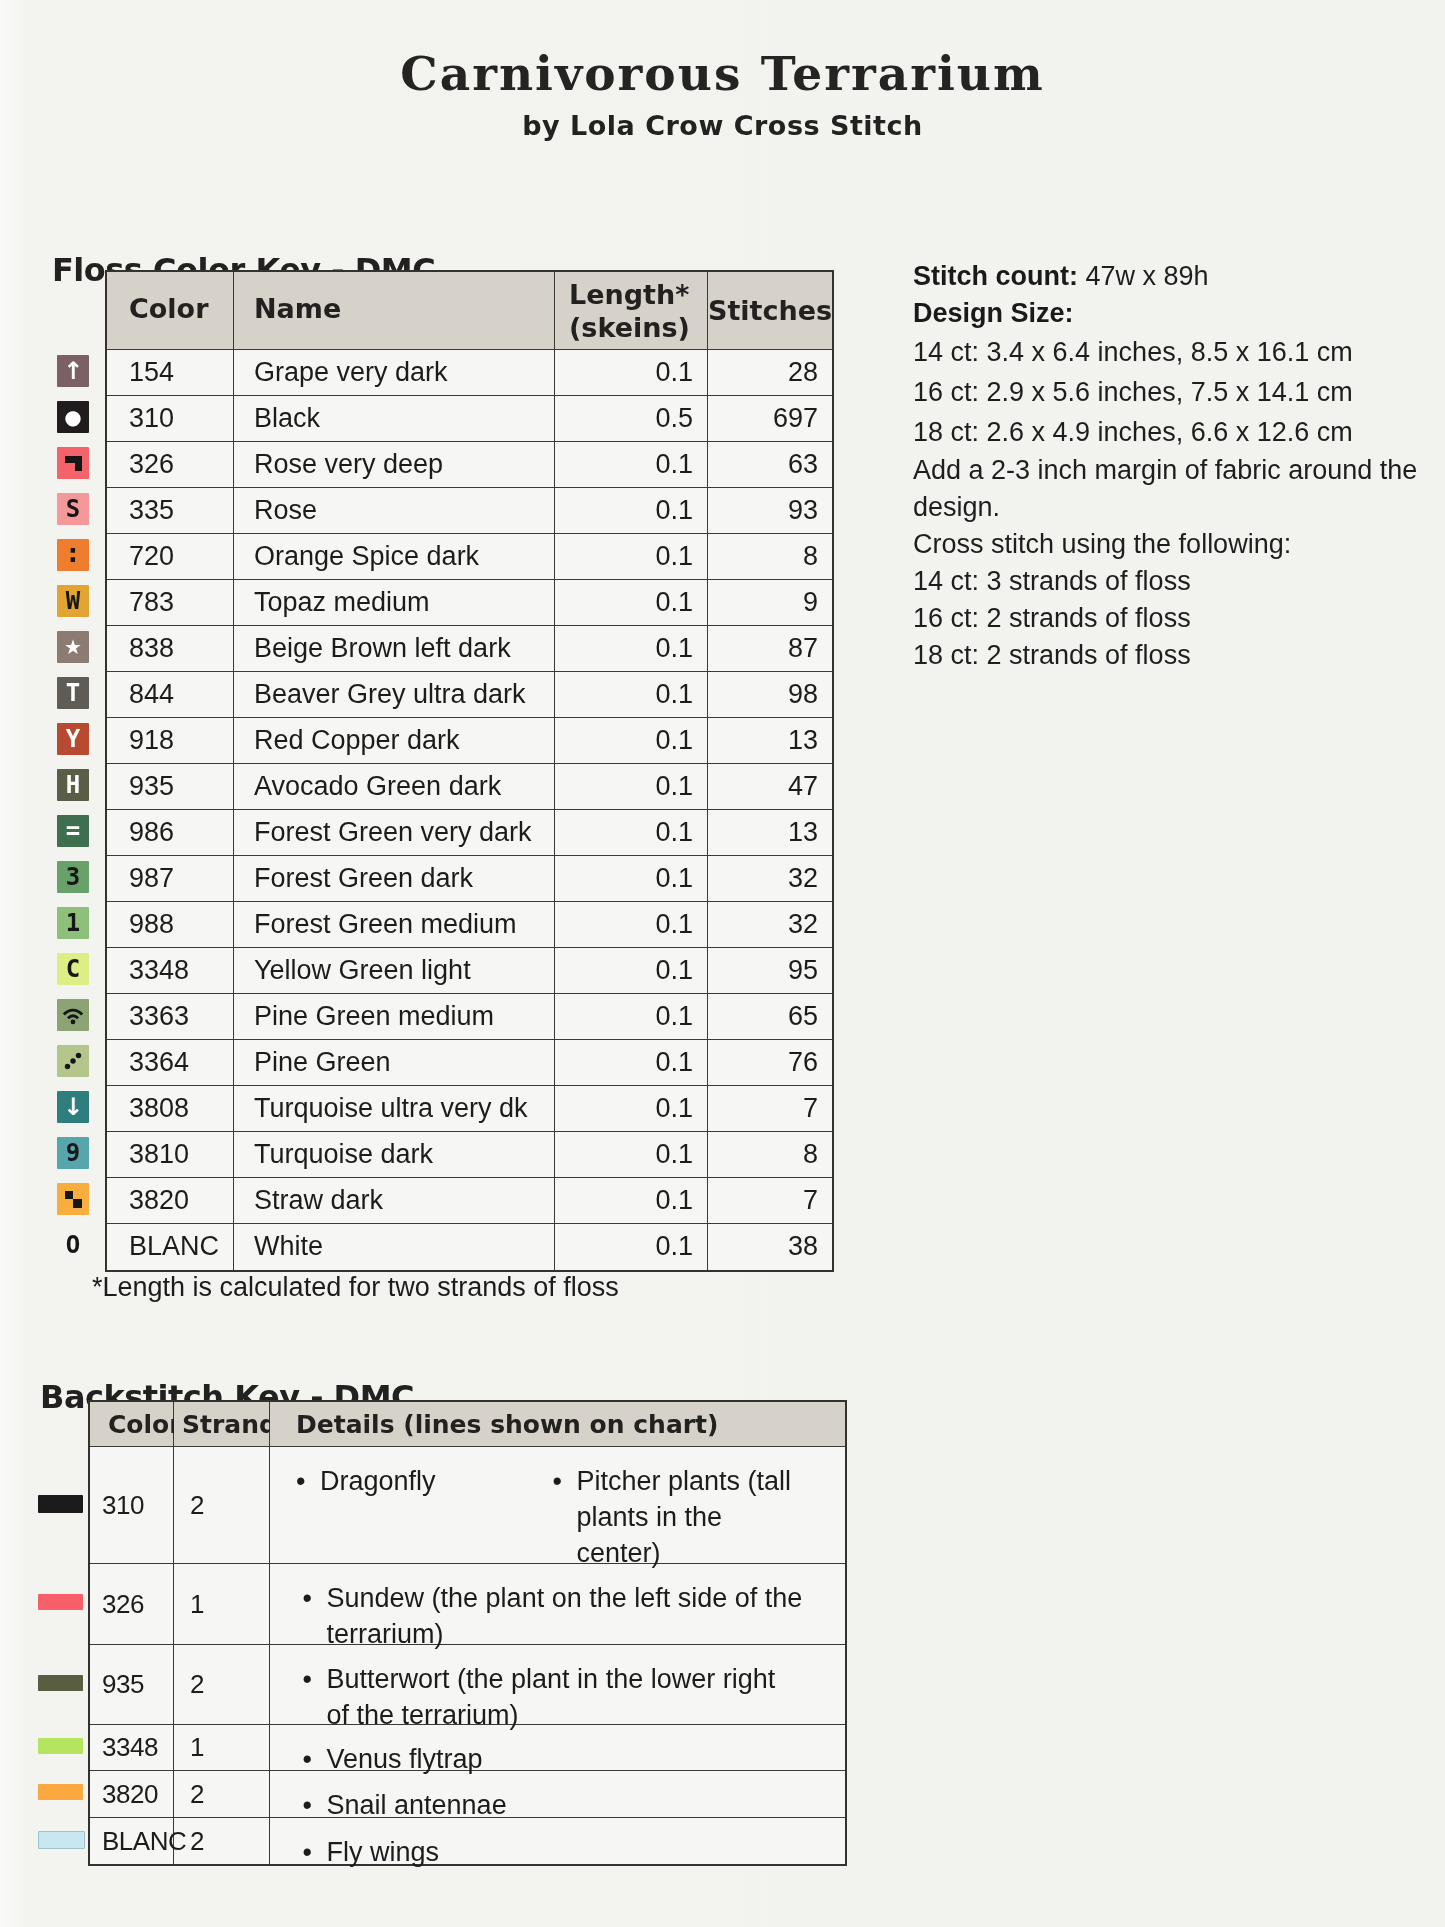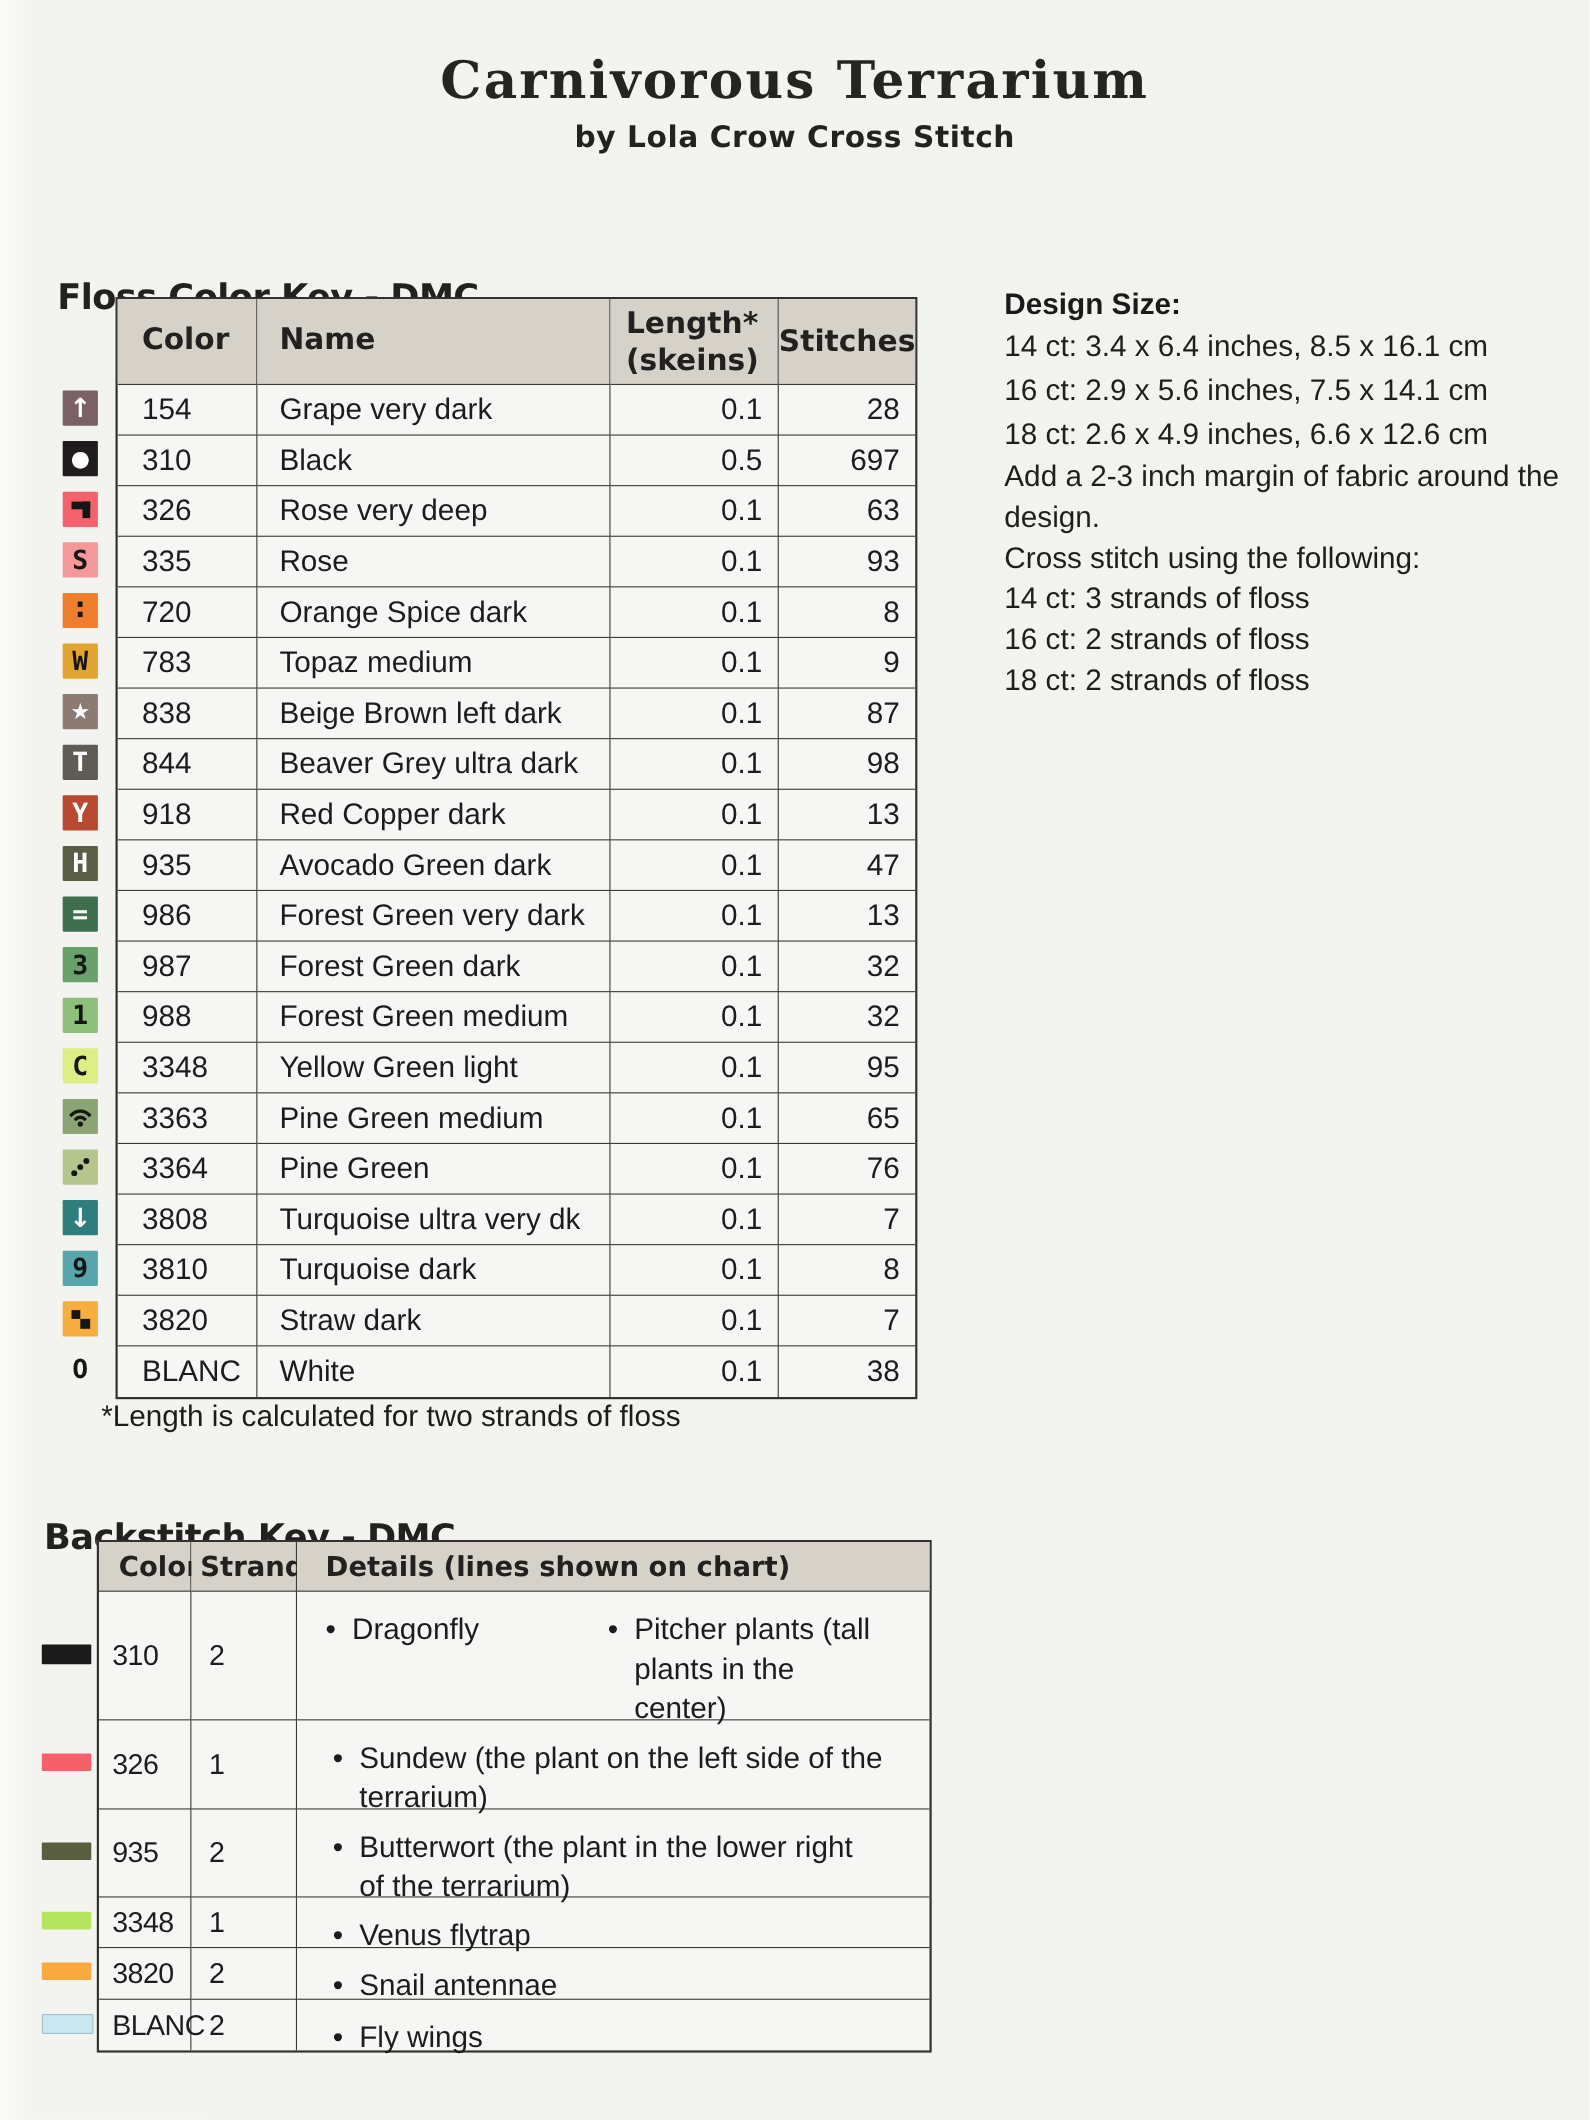--- a/index.html
+++ b/index.html
@@ -299,20 +299,21 @@
       <div class="fc num-r">7</div>
     <div class="fc cell-pad-l">BLANC</div>
       <div class="fc name-pad">White</div>
       <div class="fc num-r">0.1</div>
       <div class="fc num-r">38</div>
   </div>
 
   <div class="footnote">*Length is calculated for two strands of floss</div>
 
   <div class="info-panel">
+    <div class="blk"><span class="b">Stitch count:</span><span> 47w x 89h</span></div>
     <div class="blk b gap-sm">Design Size:</div>
     <div class="blk ds-lines">
       <div>14 ct: 3.4 x 6.4 inches, 8.5 x 16.1 cm</div>
       <div>16 ct: 2.9 x 5.6 inches, 7.5 x 14.1 cm</div>
       <div>18 ct: 2.6 x 4.9 inches, 6.6 x 12.6 cm</div>
     </div>
     <div class="blk gap-md">Add a 2-3 inch margin of fabric around the design.</div>
     <div class="blk gap-lg">Cross stitch using the following:</div>
     <div class="blk">
       <div>14 ct: 3 strands of floss</div>

